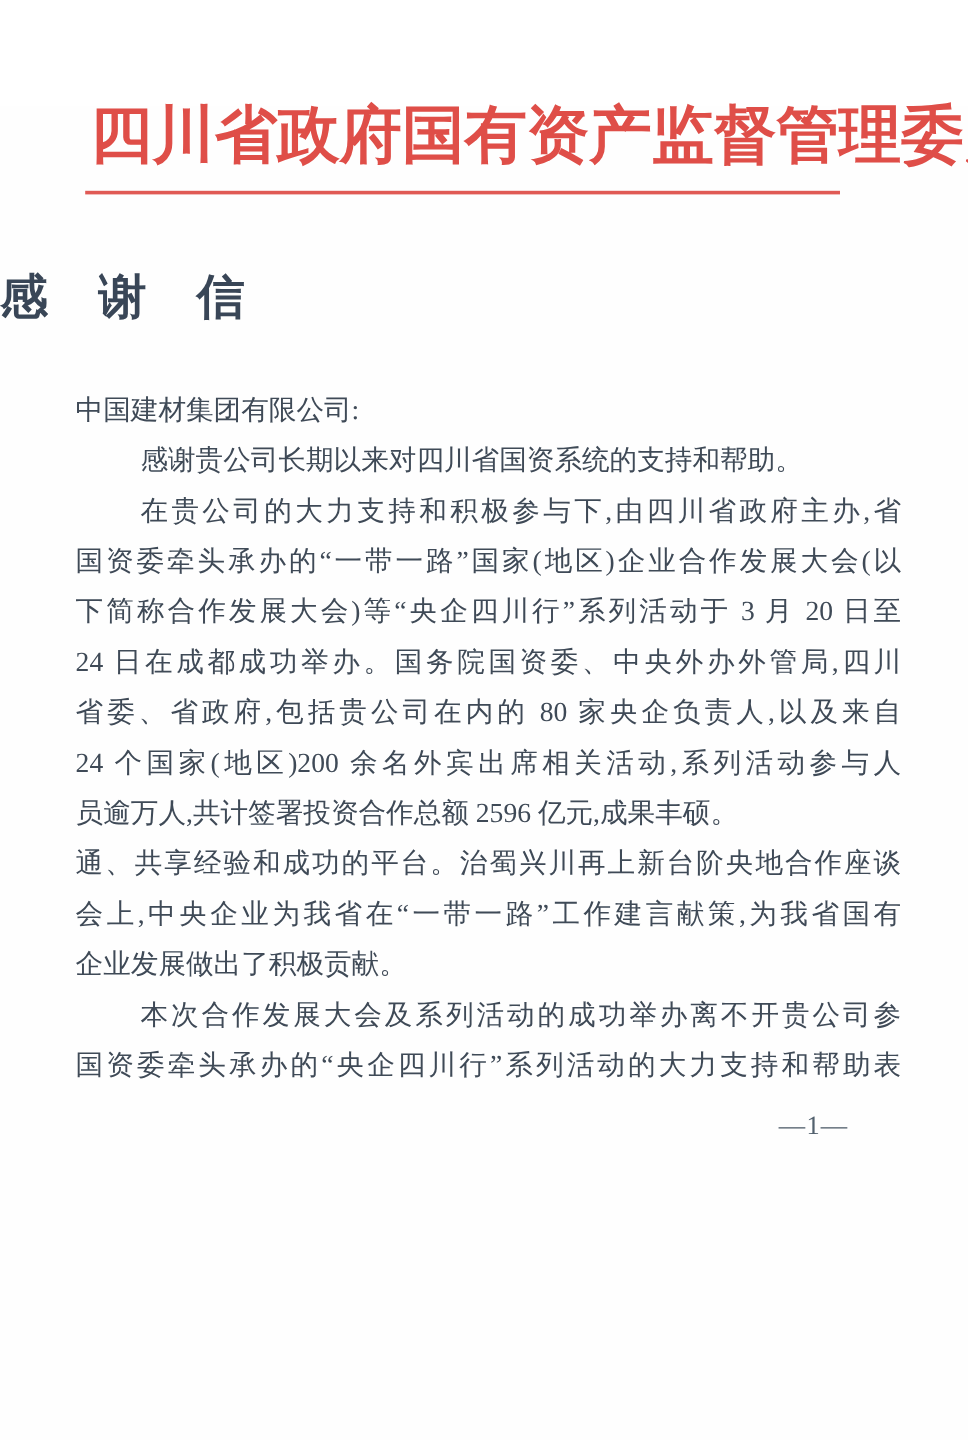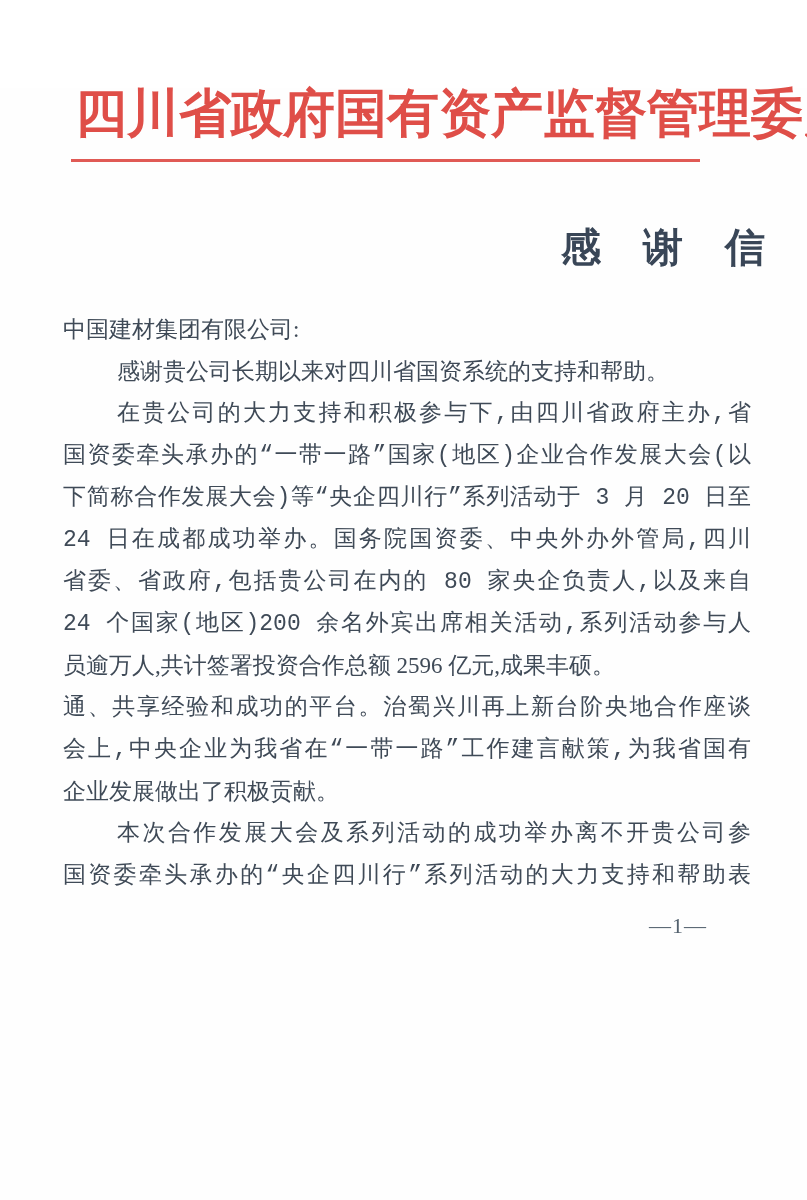--- a/index.html
+++ b/index.html
@@ -25,41 +25,41 @@
     white-space: nowrap;
   }
   .letterhead-rule {
     margin: 19px 0 0 71px;
     width: 629px;
     height: 3px;
     background: var(--rule-red);
   }
   .letter-title {
     margin-top: 66px;
-    text-align: right;
+    text-align: left;
     font-size: 40px;
     font-weight: 700;
     line-height: 1;
     letter-spacing: 42px;
     color: var(--title-ink);
     white-space: nowrap;
   }
   .body-text {
-    margin-top: 41px;
+    margin-top: 53px;
     padding: 0 56px 0 63px;
   }
   .line {
     font-size: 23px;
     line-height: 42px;
     height: 42px;
     color: var(--ink);
     text-align: justify;
     overflow: hidden;
   }
-  .line.fill { text-align-last: justify; font-family: Liberation Mono, monospace; }
+  .line.fill { text-align-last: justify; }
   .line.indent { padding-left: 54px; }
   .footer {
     margin-top: 18px;
     padding-right: 100px;
     text-align: right;
     font-size: 22px;
     line-height: 1;
     color: var(--footer-ink);
     letter-spacing: 1px;
   }

